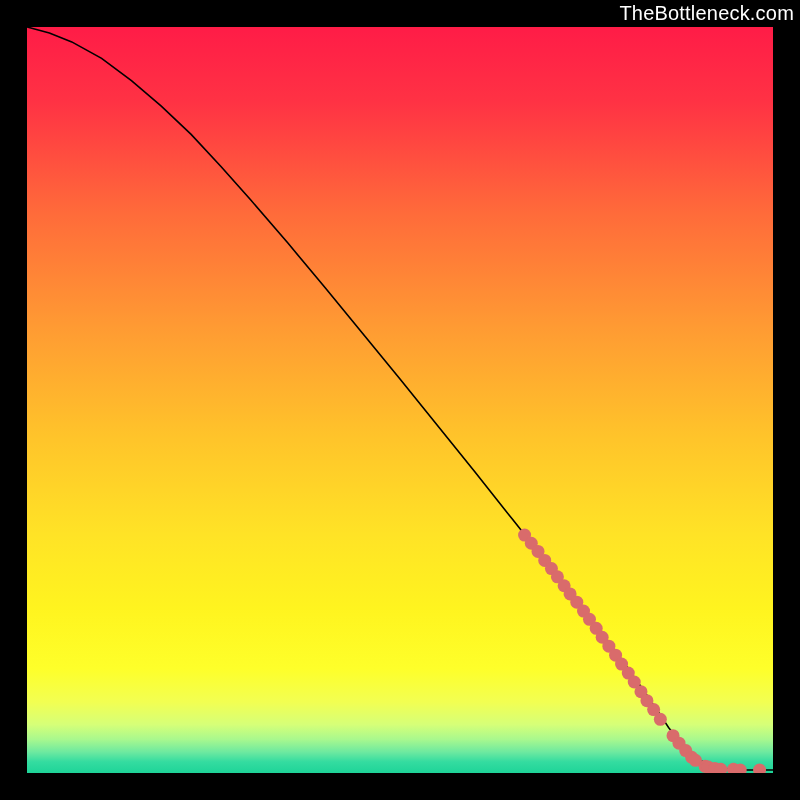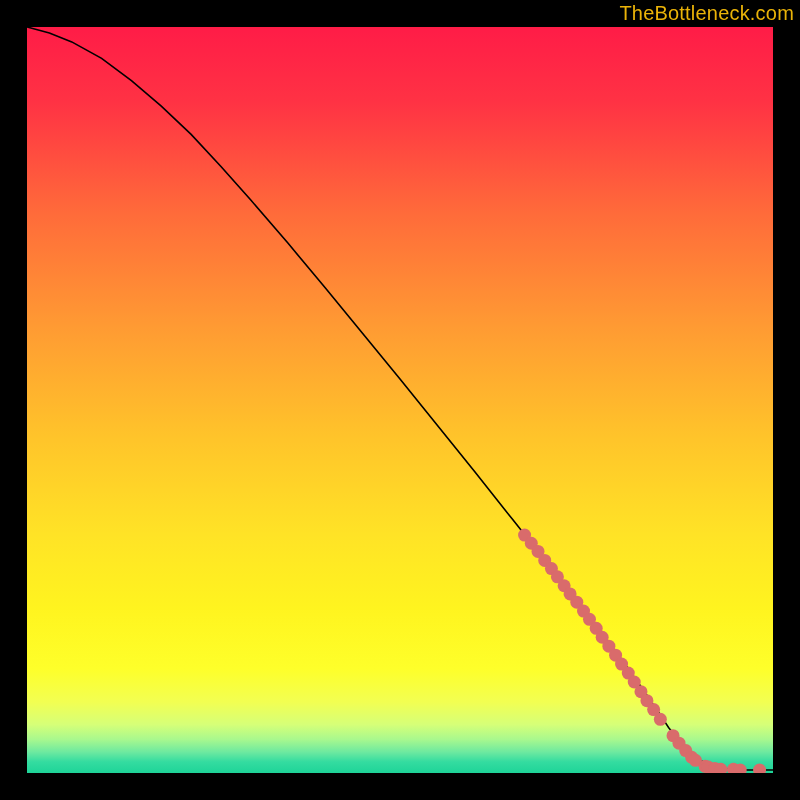--- a/index.html
+++ b/index.html
@@ -14,21 +14,21 @@
   .frame {
     position: relative;
     width: 800px;
     height: 800px;
     background: #000;
   }
   .attribution {
     position: absolute;
     top: 2px;
     right: 6px;
-    color: #eab308;
+    color: #ffffff;
     font-size: 20px;
     font-weight: 400;
     letter-spacing: 0.2px;
   }
   .plot {
     position: absolute;
     left: 27px;
     top: 27px;
     width: 746px;
     height: 746px;

